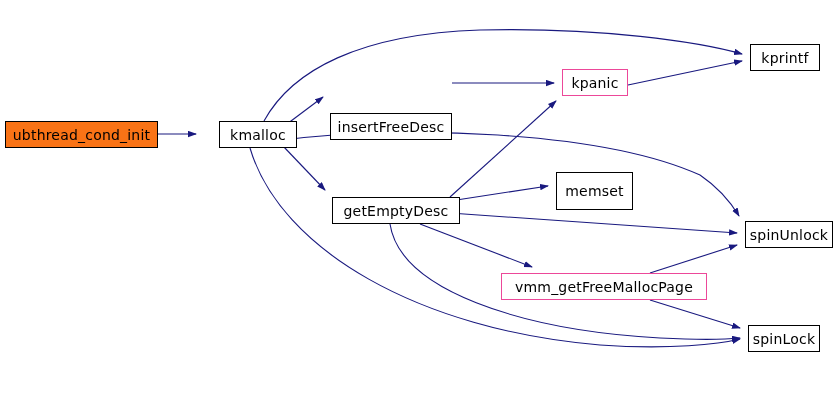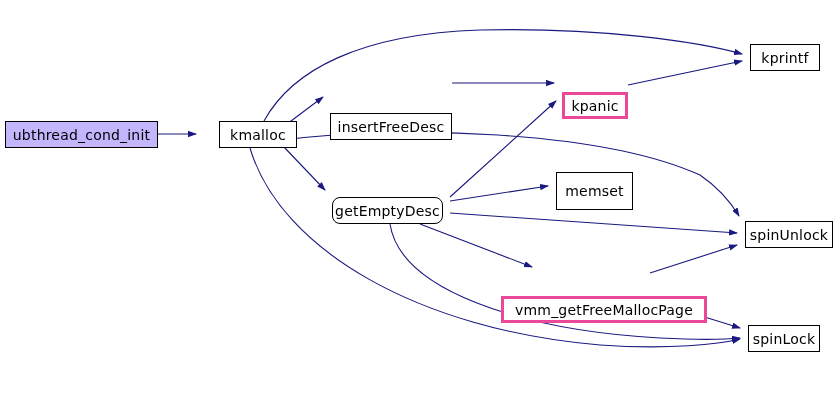--- a/index.html
+++ b/index.html
@@ -34,26 +34,25 @@
     background: #ffffff;
     border: 1px solid #000000;
     color: #000000;
     font-family: "DejaVu Sans", sans-serif;
     font-size: 14px;
     line-height: 1;
     white-space: nowrap;
     letter-spacing: 0.2px;
   }
   .node.highlight {
-    background: #c4b5fd;
+    background: #f97316;
     border: 1px solid #000000;
   }
   .node.warn {
-    border: 3px solid #ec4899;
-    margin-top: 23px;
+    border: 1px solid #ec4899;
   }
   .node-label {
     display: block;
     padding: 0 8px;
   }
 </style>
 </head>
 <body>
 
 <div id="callgraph">
@@ -95,21 +94,21 @@
       </div>
       <div class="node warn" style="left: 562px; top: 69px; width: 66px; height: 27px;">
         <span class="node-label">kpanic</span>
       </div>
       <div class="node" style="left: 750px; top: 44px; width: 70px; height: 27px;">
         <span class="node-label">kprintf</span>
       </div>
       <div class="node" style="left: 556px; top: 172px; width: 77px; height: 38px; text-align: right;">
         <span class="node-label">memset</span>
       </div>
-      <div class="node" style="left: 332px; top: 197px; width: 111px; height: 27px; border-radius: 8px;">
+      <div class="node" style="left: 332px; top: 197px; width: 128px; height: 27px;">
         <span class="node-label">getEmptyDesc</span>
       </div>
       <div class="node" style="left: 745px; top: 221px; width: 88px; height: 27px;">
         <span class="node-label">spinUnlock</span>
       </div>
       <div class="node warn" style="left: 501px; top: 273px; width: 206px; height: 27px;">
         <span class="node-label">vmm_getFreeMallocPage</span>
       </div>
       <div class="node" style="left: 748px; top: 325px; width: 72px; height: 27px;">
         <span class="node-label">spinLock</span>

